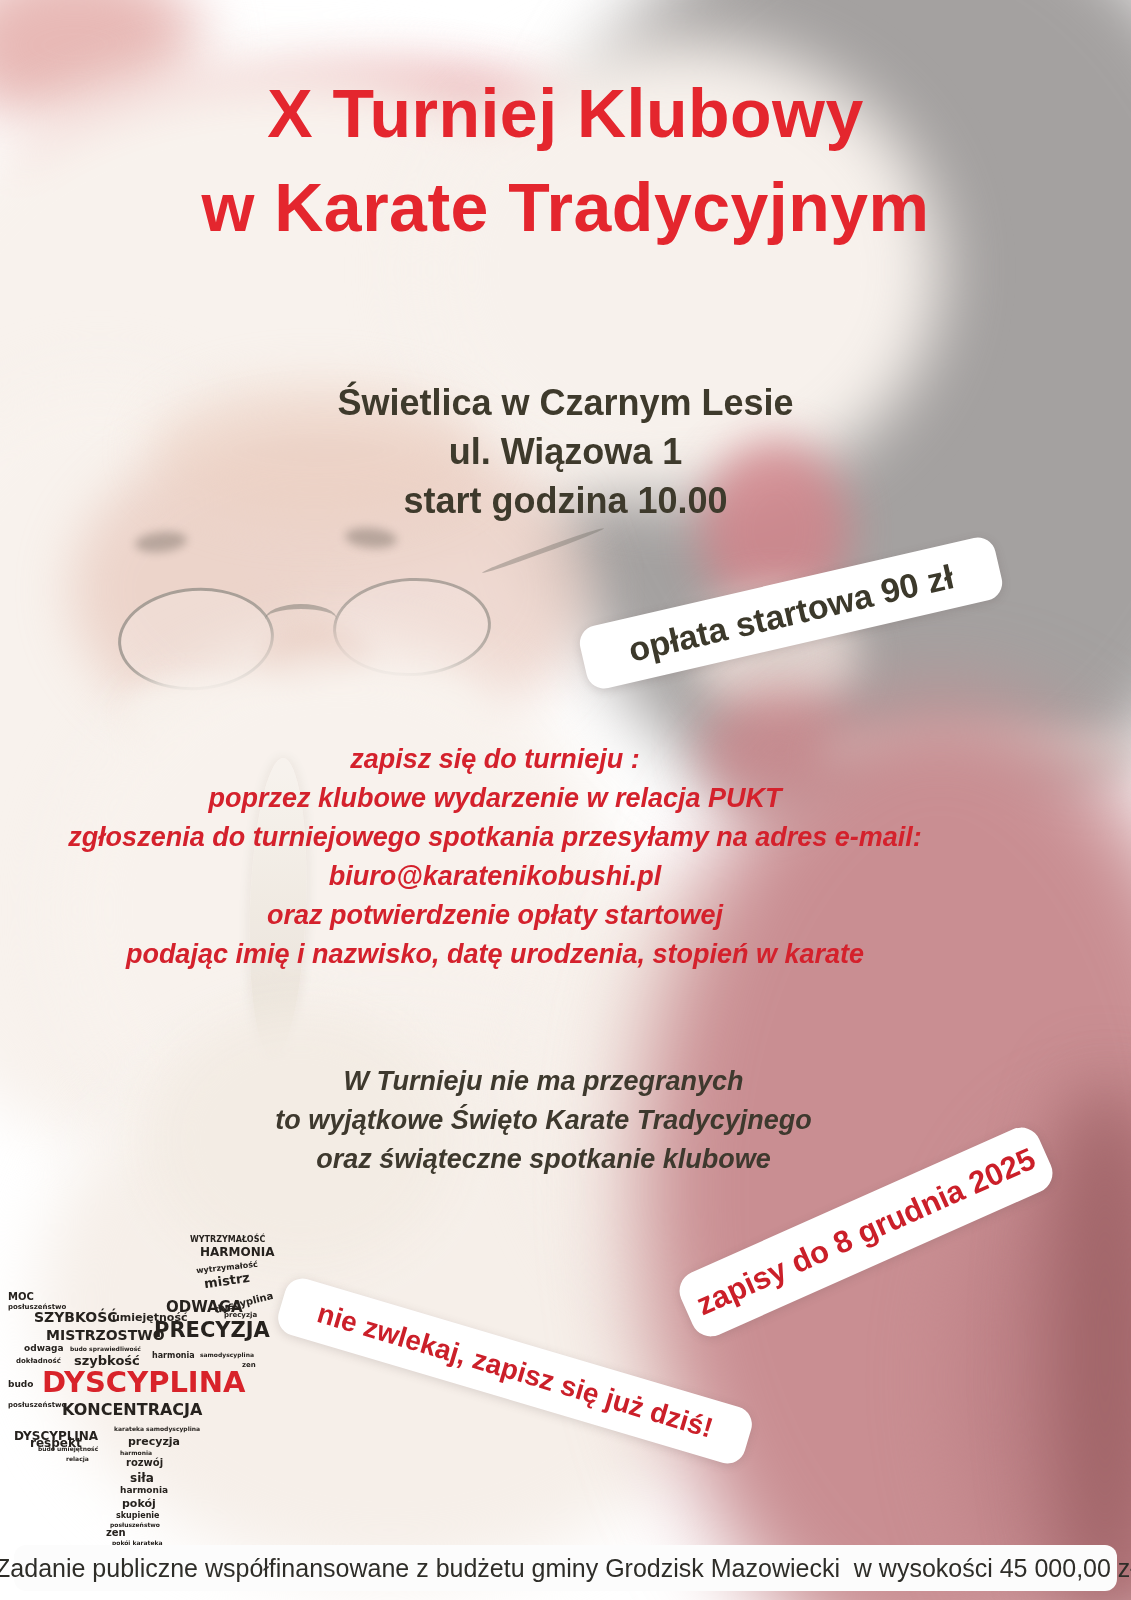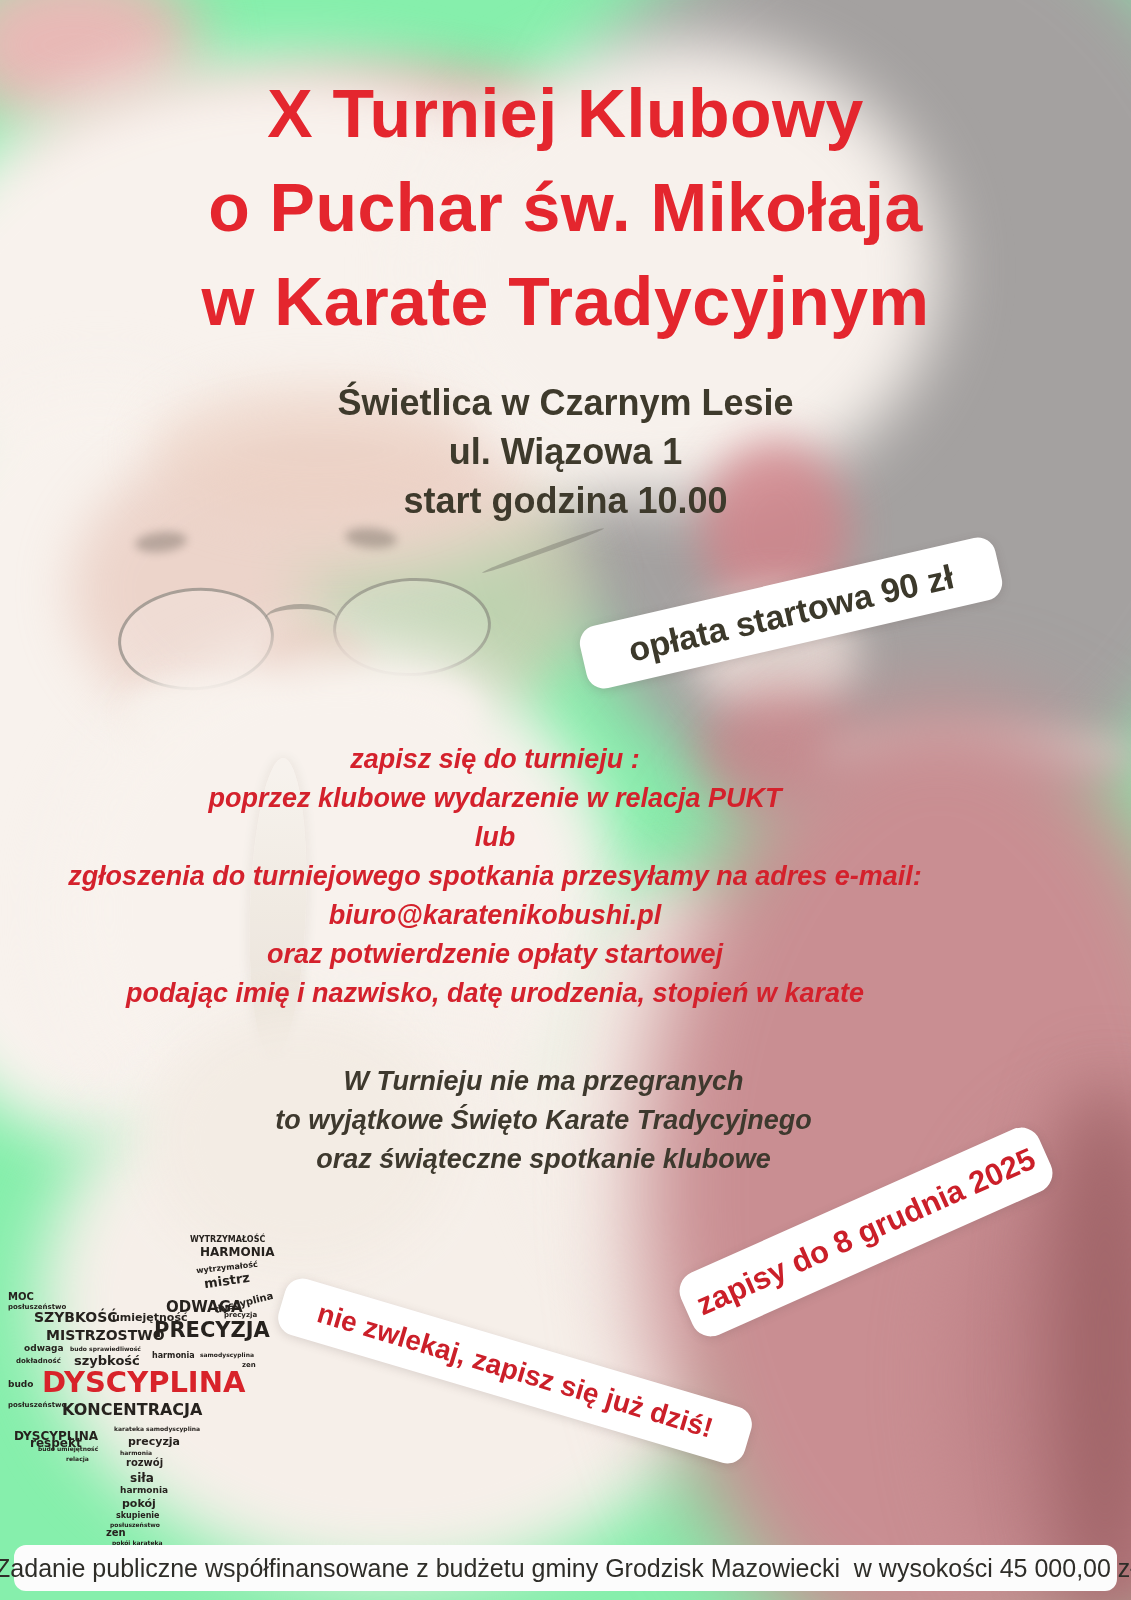--- a/index.html
+++ b/index.html
@@ -1,19 +1,19 @@
 <!DOCTYPE html>
 <html lang="pl"><head>
 <meta charset="utf-8">
 <style>
   html,body{margin:0;padding:0;background:#555;}
   .poster{
     position:relative;width:1131px;height:1600px;overflow:hidden;
     font-family:"Liberation Sans","DejaVu Sans",sans-serif;
-    background:#86efac;
+    background:#ffffff;
   }
   
   .bg{position:absolute;inset:0;z-index:0;}
   .bg div{position:absolute;border-radius:50%;}
   .gray-backdrop{left:520px;top:-120px;width:760px;height:960px;background:#a4a1a0;filter:blur(34px);border-radius:0 0 0 38%;}
   .hat-red-band{left:30px;top:78px;width:560px;height:175px;background:#d9666f;filter:blur(26px);opacity:.85;transform:rotate(-6deg);}
   .hat-corner{left:-50px;top:-40px;width:250px;height:170px;background:#e8b9b6;filter:blur(30px);}
   .fur-1{left:-100px;top:60px;width:780px;height:520px;background:#f8f2ed;filter:blur(30px);}
   .fur-2{left:-140px;top:380px;width:480px;height:760px;background:#f8f2ed;filter:blur(30px);}
   .fur-3{left:420px;top:40px;width:520px;height:460px;background:#f7f1ec;filter:blur(32px);}
@@ -99,36 +99,34 @@
     <div class="fur-mid-right"></div>
     <div class="pink-right"></div>
     <div class="pink-deep"></div>
     <div class="maroon-strip"></div>
     <div class="finger"></div>
     <div class="glove"></div>
   </div>
 
   <header class="layer title">
     <div>X Turniej Klubowy</div>
-    <div>o Puchar św. Mikołaja</div>
     <div>w Karate Tradycyjnym</div>
   </header>
 
   <section class="layer event">
     <div class="line">Świetlica w Czarnym Lesie</div>
     <div class="line">ul. Wiązowa 1</div>
     <div class="line">start godzina 10.00</div>
   </section>
 
   <div class="badge badge-fee">opłata startowa 90 zł</div>
 
   <section class="layer signup">
     <div>zapisz się do turnieju :</div>
     <div>poprzez klubowe wydarzenie w relacja PUKT</div>
-    <div>lub</div>
     <div>zgłoszenia do turniejowego spotkania przesyłamy na adres e-mail:</div>
     <div>biuro@karatenikobushi.pl</div>
     <div>oraz potwierdzenie opłaty startowej</div>
     <div>podając imię i nazwisko, datę urodzenia, stopień w karate</div>
   </section>
 
   <section class="layer motto">
     <div>W Turnieju nie ma przegranych</div>
     <div>to wyjątkowe Święto Karate Tradycyjnego</div>
     <div>oraz świąteczne spotkanie klubowe</div>

